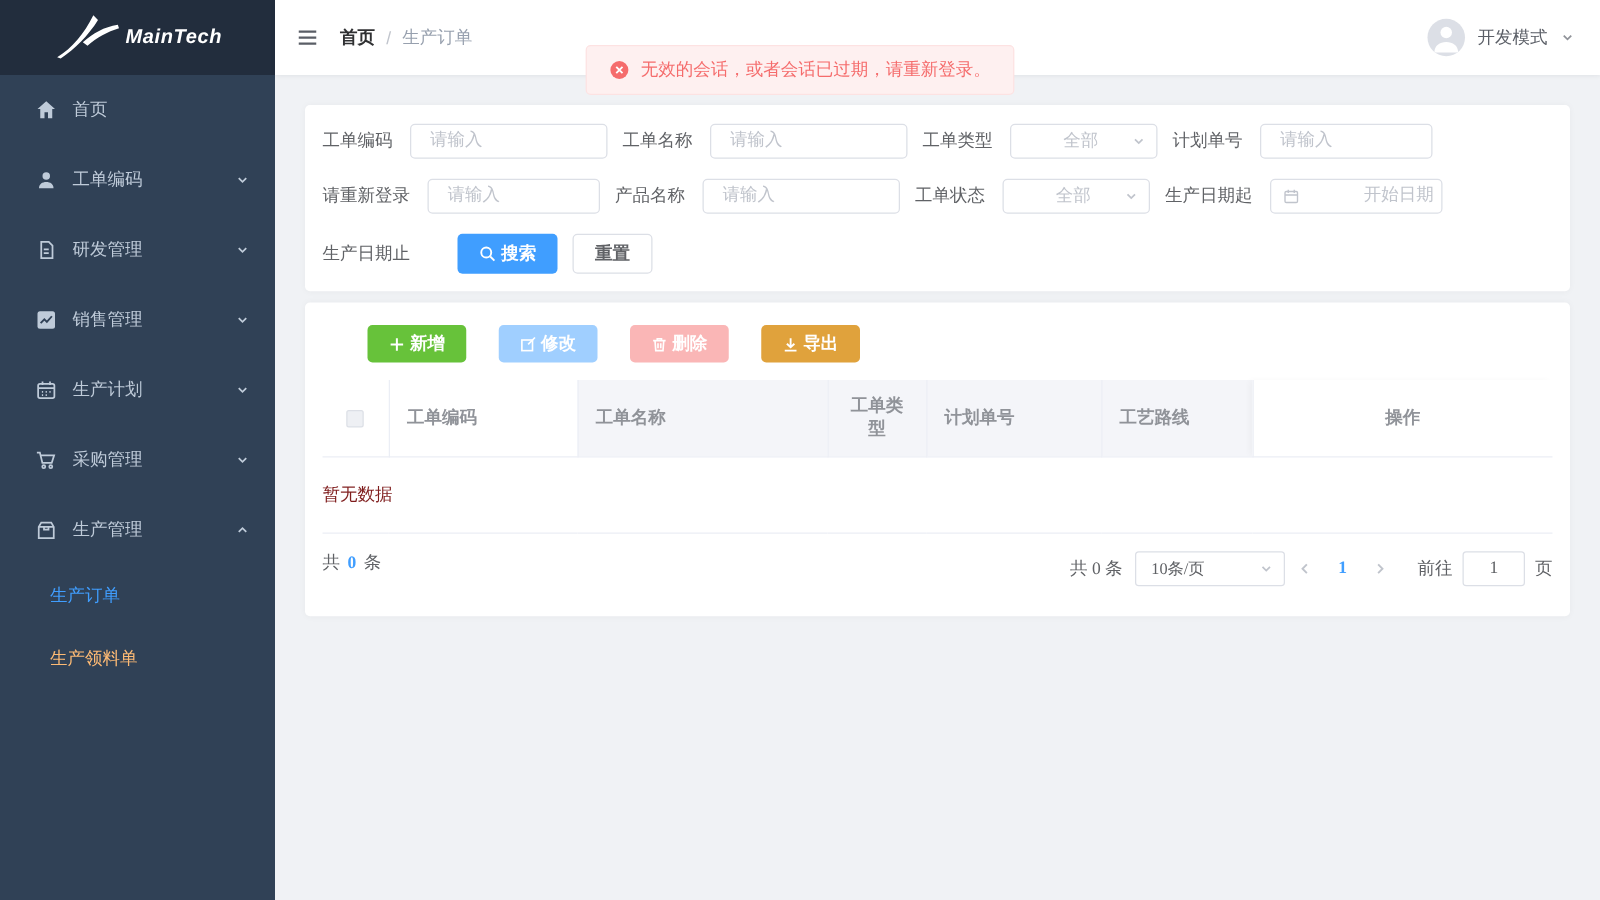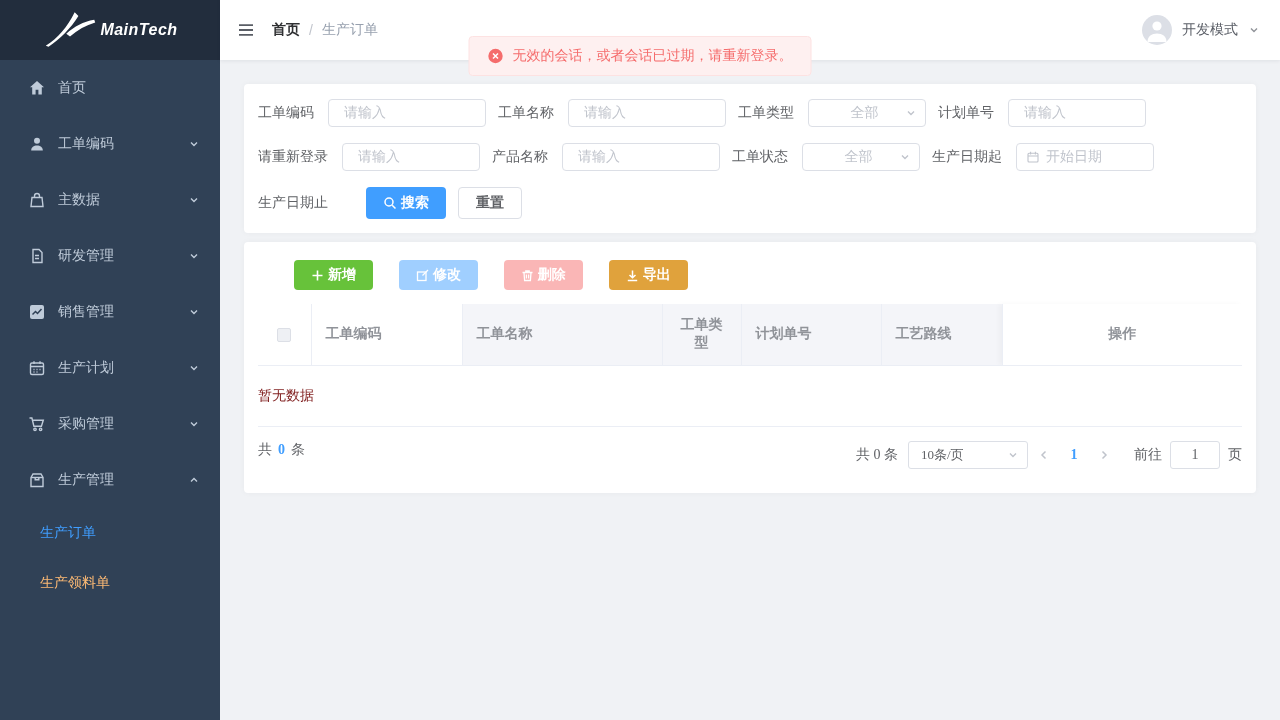--- a/index.html
+++ b/index.html
@@ -42,21 +42,21 @@
   .form-row:last-child { margin-bottom:0; }
   .form-item { display:flex; align-items:center; margin-right:12px; }
   .form-item label { color:#606266; margin-right:14px; white-space:nowrap; }
   .ipt { height:28px; border:1px solid #dcdfe6; border-radius:4px; background:#fff; display:flex; align-items:center; }
   .ipt input { border:none; outline:none; width:100%; height:100%; padding:0 15px; font-size:14px; color:#404040; background:transparent; font-family:Liberation Serif, serif; }
   .ipt input::placeholder { color:#c0c4cc; }
   .w158 { width:158px; } .w138 { width:138px; }
   .sel { width:118px; height:28px; border:1px solid #dcdfe6; border-radius:4px; display:flex; align-items:center; padding:0 8px 0 15px; cursor:pointer; background:#fff;text-align:center; }
   .sel .sel-val { color:#c0c4cc; flex:1; }
   .date { padding-left:9px; }
-  .date input { padding:0 6px; }
+  .date input { padding:0 6px;text-align:right; }
   .dicon { flex:none; display:flex; }
 
   .btn { border:none; border-radius:4px; height:32px; padding:0 17px; font-size:14px; display:inline-flex; align-items:center; gap:4px; cursor:pointer; font-family:inherit; }
   .btn-primary { background:#409EFF; color:#fff; }
   .btn-plain { background:#fff; border:1px solid #dcdfe6; color:#606266; font-weight:bold; }
   .btn-row .btn { height:30px; margin-right:22px; color:#fff; font-weight:bold; }
   .btn-add { background:#67C23A; }
   .btn-edit { background:#a0cfff; cursor:not-allowed; }
   .btn-del { background:#fab6b6; cursor:not-allowed; }
   .btn-export { background:#E0A23C; }
@@ -116,34 +116,20 @@
           </svg>
       </span>
       <span class="mi-label">工单编码</span>
       <span class="chev">
         <svg width="12" height="12" viewBox="0 0 12 12" fill="none" stroke="#bfcbd9" stroke-width="1.4">
             <polyline points="3,4.5 6,7.5 9,4.5"></polyline>
           </svg>
       </span>
     </div>
 
-    <div class="menu-item">
-      <span class="micon">
-        <svg viewBox="0 0 18 18" fill="none" stroke="#bfcbd9" stroke-width="1.4">
-            <path d="M4 6.5 h10 l1 9 H3 Z"></path>
-            <path d="M6.5 6.5 V5 a2.5 2.5 0 0 1 5 0 V6.5"></path>
-          </svg>
-      </span>
-      <span class="mi-label">主数据</span>
-      <span class="chev">
-        <svg width="12" height="12" viewBox="0 0 12 12" fill="none" stroke="#bfcbd9" stroke-width="1.4">
-            <polyline points="3,4.5 6,7.5 9,4.5"></polyline>
-          </svg>
-      </span>
-    </div>
 
     <div class="menu-item">
       <span class="micon">
         <svg viewBox="0 0 18 18" fill="none" stroke="#bfcbd9" stroke-width="1.4">
             <path d="M5 2.5 h6 l3 3 v10 H5 Z"></path>
             <path d="M7 8.5 h4 M7 11.5 h4"></path>
           </svg>
       </span>
       <span class="mi-label">研发管理</span>
       <span class="chev">

